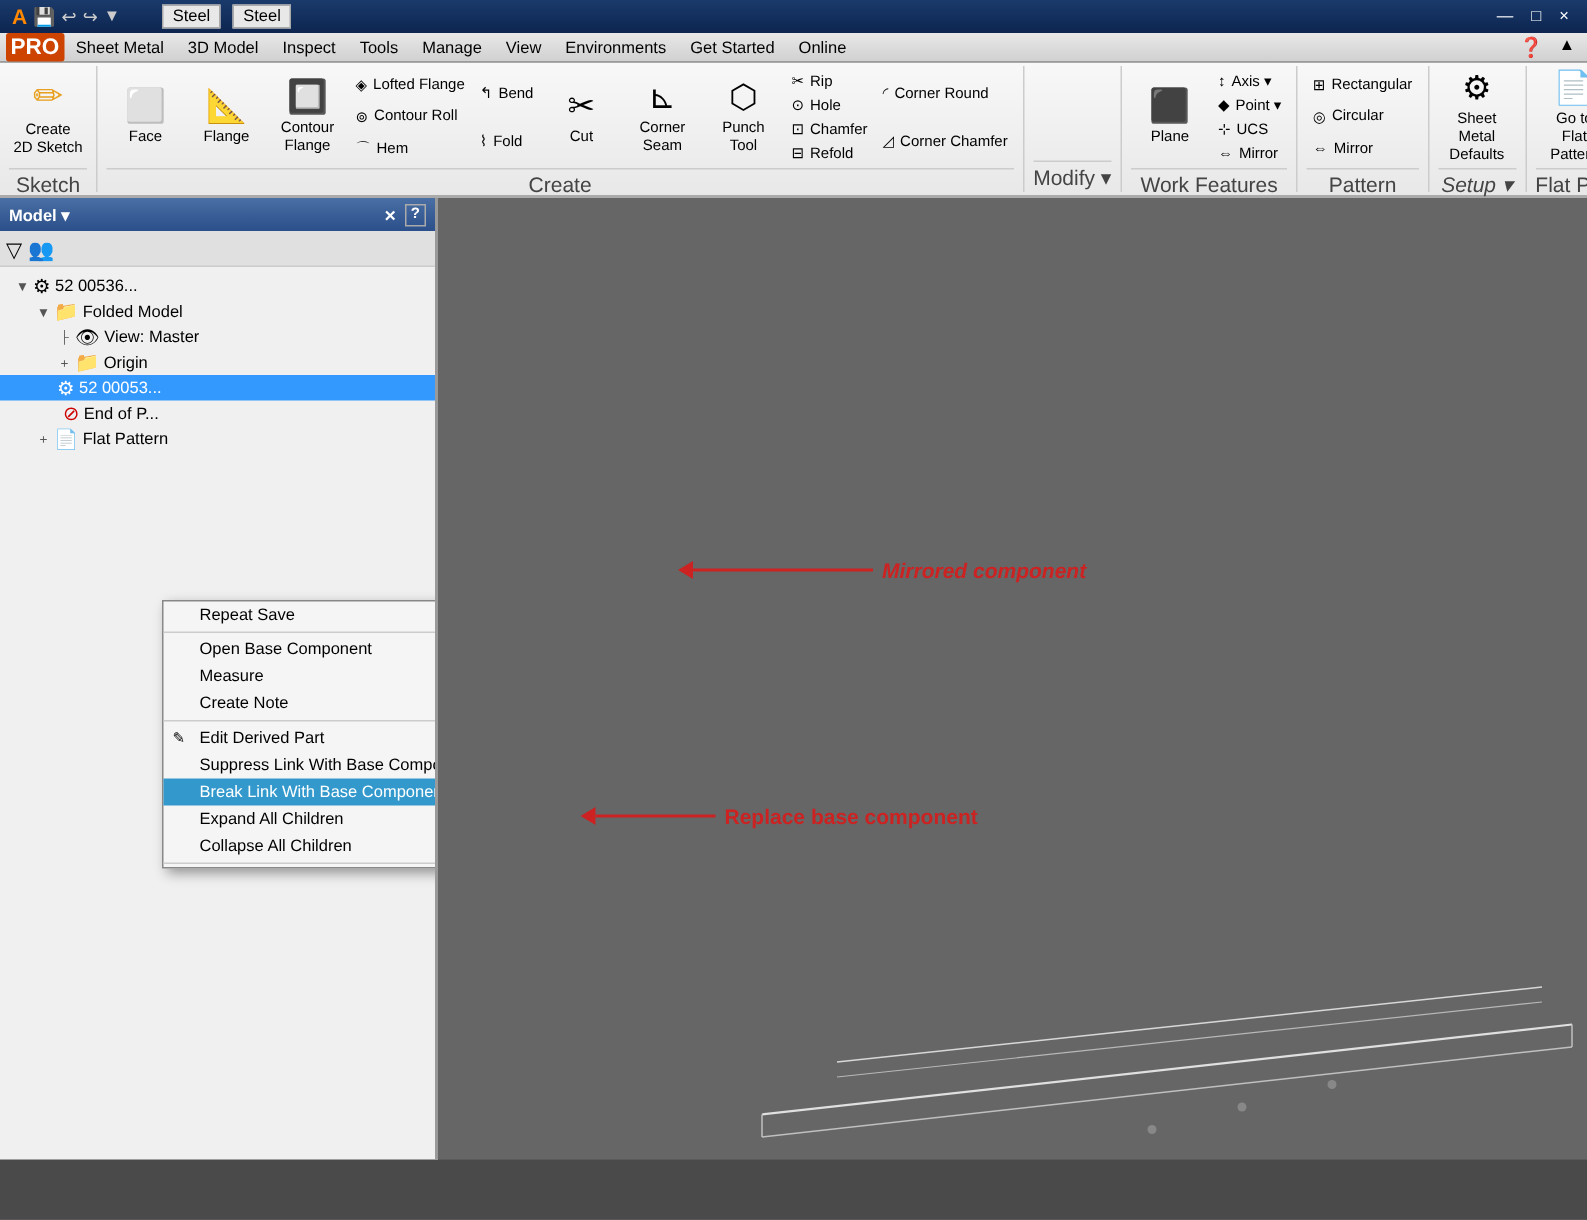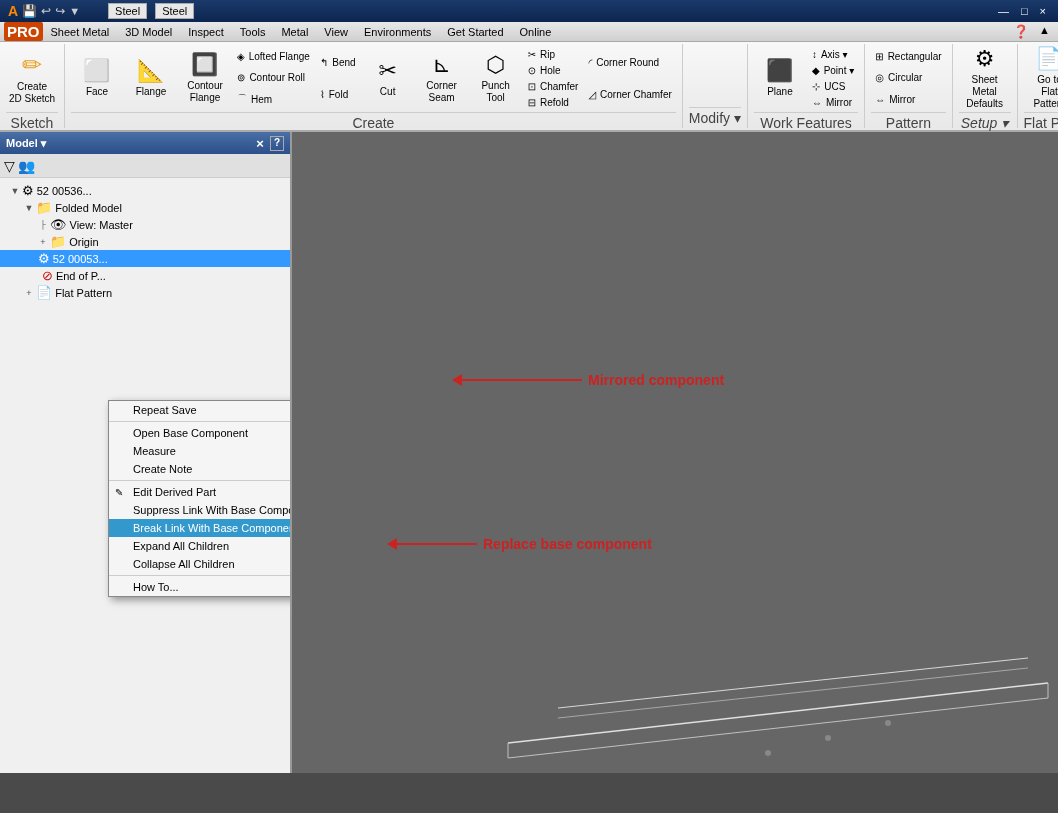--- a/index.html
+++ b/index.html
@@ -231,21 +231,21 @@
     <span style="cursor:pointer;padding:0 4px;">×</span>
   </div>
 </div>
 
 <div id="menubar">
   <span class="pro-badge">PRO</span>
   <span class="menu-item">Sheet Metal</span>
   <span class="menu-item">3D Model</span>
   <span class="menu-item">Inspect</span>
   <span class="menu-item">Tools</span>
-  <span class="menu-item">Metal</span>
+  <span class="menu-item">Manage</span>
   <span class="menu-item">View</span>
   <span class="menu-item">Environments</span>
   <span class="menu-item">Get Started</span>
   <span class="menu-item">Online</span>
   <span style="margin-left:auto;display:flex;gap:2px;">
     <span style="cursor:pointer;padding:1px 4px;font-size:13px;">❓</span>
     <span style="cursor:pointer;padding:1px 4px;font-size:11px;">▲</span>
   </span>
 </div>
 
@@ -508,30 +508,27 @@
       <div class="ctx-item highlighted">
         <span>Break Link With Base Component</span>
       </div>
       <div class="ctx-item">
         <span>Expand All Children</span>
       </div>
       <div class="ctx-item">
         <span>Collapse All Children</span>
       </div>
       <div class="ctx-separator"></div>
-      <div class="ctx-item">
-        <span>How To...</span>
-      </div>
     </div>
 
   </div>
 
   <div id="viewport">
 
-    <div style="position:absolute;top:240px;left:160px;display:flex;align-items:center;">
+    <div style="position:absolute;top:240px;left:160px;display:flex;align-items:center;font-style:italic;">
 
       <div style="display:flex;align-items:center;">
         <div style="width:0;height:0;border-top:6px solid transparent;border-bottom:6px solid transparent;border-right:10px solid #cc2222;"></div>
         <div style="width:120px;height:2px;background:#cc2222;"></div>
         <span style="font-size:14px;font-weight:bold;color:#cc2222;white-space:nowrap;margin-left:6px;">Mirrored component</span>
       </div>
     </div>
 
     <div style="position:absolute;top:404px;left:95px;display:flex;">
       <div style="display:flex;align-items:center;">

